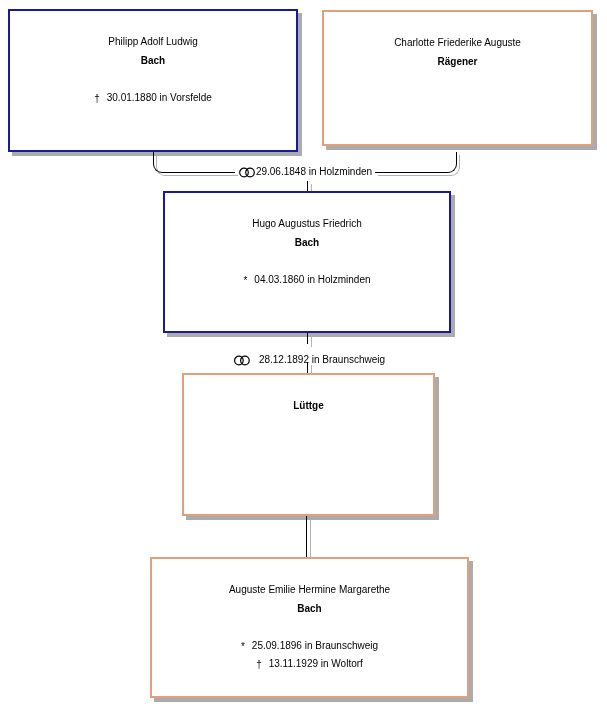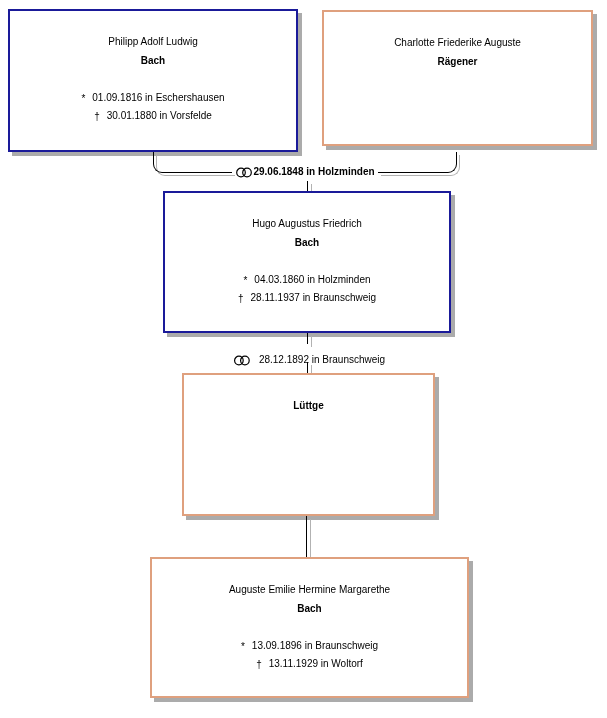--- a/index.html
+++ b/index.html
@@ -55,21 +55,20 @@
     filter: drop-shadow(3px 3px 0 var(--lineshadow));
   }
   .mtext {
     margin-top: 11px;
     line-height: 18px;
     padding: 0 3px;
     white-space: nowrap;
     display: inline-flex;
     align-items: center;
     gap: 0;
-    font-weight: bold;
   }
   .mrow {
     position: absolute;
     transform: translateX(-50%);
     white-space: nowrap;
     display: inline-flex;
     align-items: center;
     gap: 8px;
     line-height: 18px;
   }
@@ -83,21 +82,20 @@
 </style>
 </head>
 <body>
 
 <div id="chart" style="--male: #1a1a99; --female: #dfa07e; --shadow: #ababab; --line: #000000; --lineshadow: #b2b2b2; background: rgb(255, 255, 255); color: rgb(0, 0, 0);">
 
   <div class="pbox male" style="left:8px; top:9px; width:290px; height:143px;">
     <div>Philipp Adolf Ludwig</div>
     <div class="surname">Bach</div>
     <div class="spacer"></div>
-    <div><span class="sym">*</span><span>01.09.1816 in Eschershausen</span></div>
     <div><span class="sym">†</span><span>30.01.1880 in Vorsfelde</span></div>
   </div>
 
   <div class="pbox female" style="left:322px; top:10px; width:271px; height:136px;">
     <div>Charlotte Friederike Auguste</div>
     <div class="surname">Rägener</div>
   </div>
 
   <div class="mband" style="left:153px; top:152px; width:304px;">
     <div class="corner-l"></div>
@@ -112,21 +110,20 @@
     <div class="dash"></div>
     <div class="corner-r"></div>
   </div>
   <div class="vline" style="left:307px; top:181px; height:10px;"></div>
 
   <div class="pbox male" style="left:163px; top:191px; width:288px; height:142px;">
     <div>Hugo Augustus Friedrich</div>
     <div class="surname">Bach</div>
     <div class="spacer"></div>
     <div><span class="sym">*</span><span>04.03.1860 in Holzminden</span></div>
-    <div><span class="sym">†</span><span>28.11.1937 in Braunschweig</span></div>
   </div>
 
   <div class="vline" style="left:307px; top:333px; height:11px;"></div>
   <div class="mrow" style="left:309px; top:351px;">
     <svg class="rings" width="18" height="11" viewBox="0 0 18 11">
       <circle cx="6" cy="5.5" r="4.3" fill="none" stroke="#000" stroke-width="1.2"></circle>
       <circle cx="12" cy="5.5" r="4.3" fill="none" stroke="#000" stroke-width="1.2"></circle>
     </svg>
     <span>28.12.1892 in Braunschweig</span>
   </div>
@@ -135,17 +132,17 @@
   <div class="pbox female" style="left:182px; top:373px; width:253px; height:143px;">
     <div class="surname">Lüttge</div>
   </div>
 
   <div class="vline" style="left:306px; top:516px; height:41px;"></div>
 
   <div class="pbox female" style="left:150px; top:557px; width:319px; height:141px;">
     <div>Auguste Emilie Hermine Margarethe</div>
     <div class="surname">Bach</div>
     <div class="spacer"></div>
-    <div><span class="sym">*</span><span>13.09.1896 in Braunschweig</span></div>
+    <div><span class="sym">*</span><span>25.09.1896 in Braunschweig</span></div>
     <div><span class="sym">†</span><span>13.11.1929 in Woltorf</span></div>
   </div>
 
 </div>
 
 </body></html>

